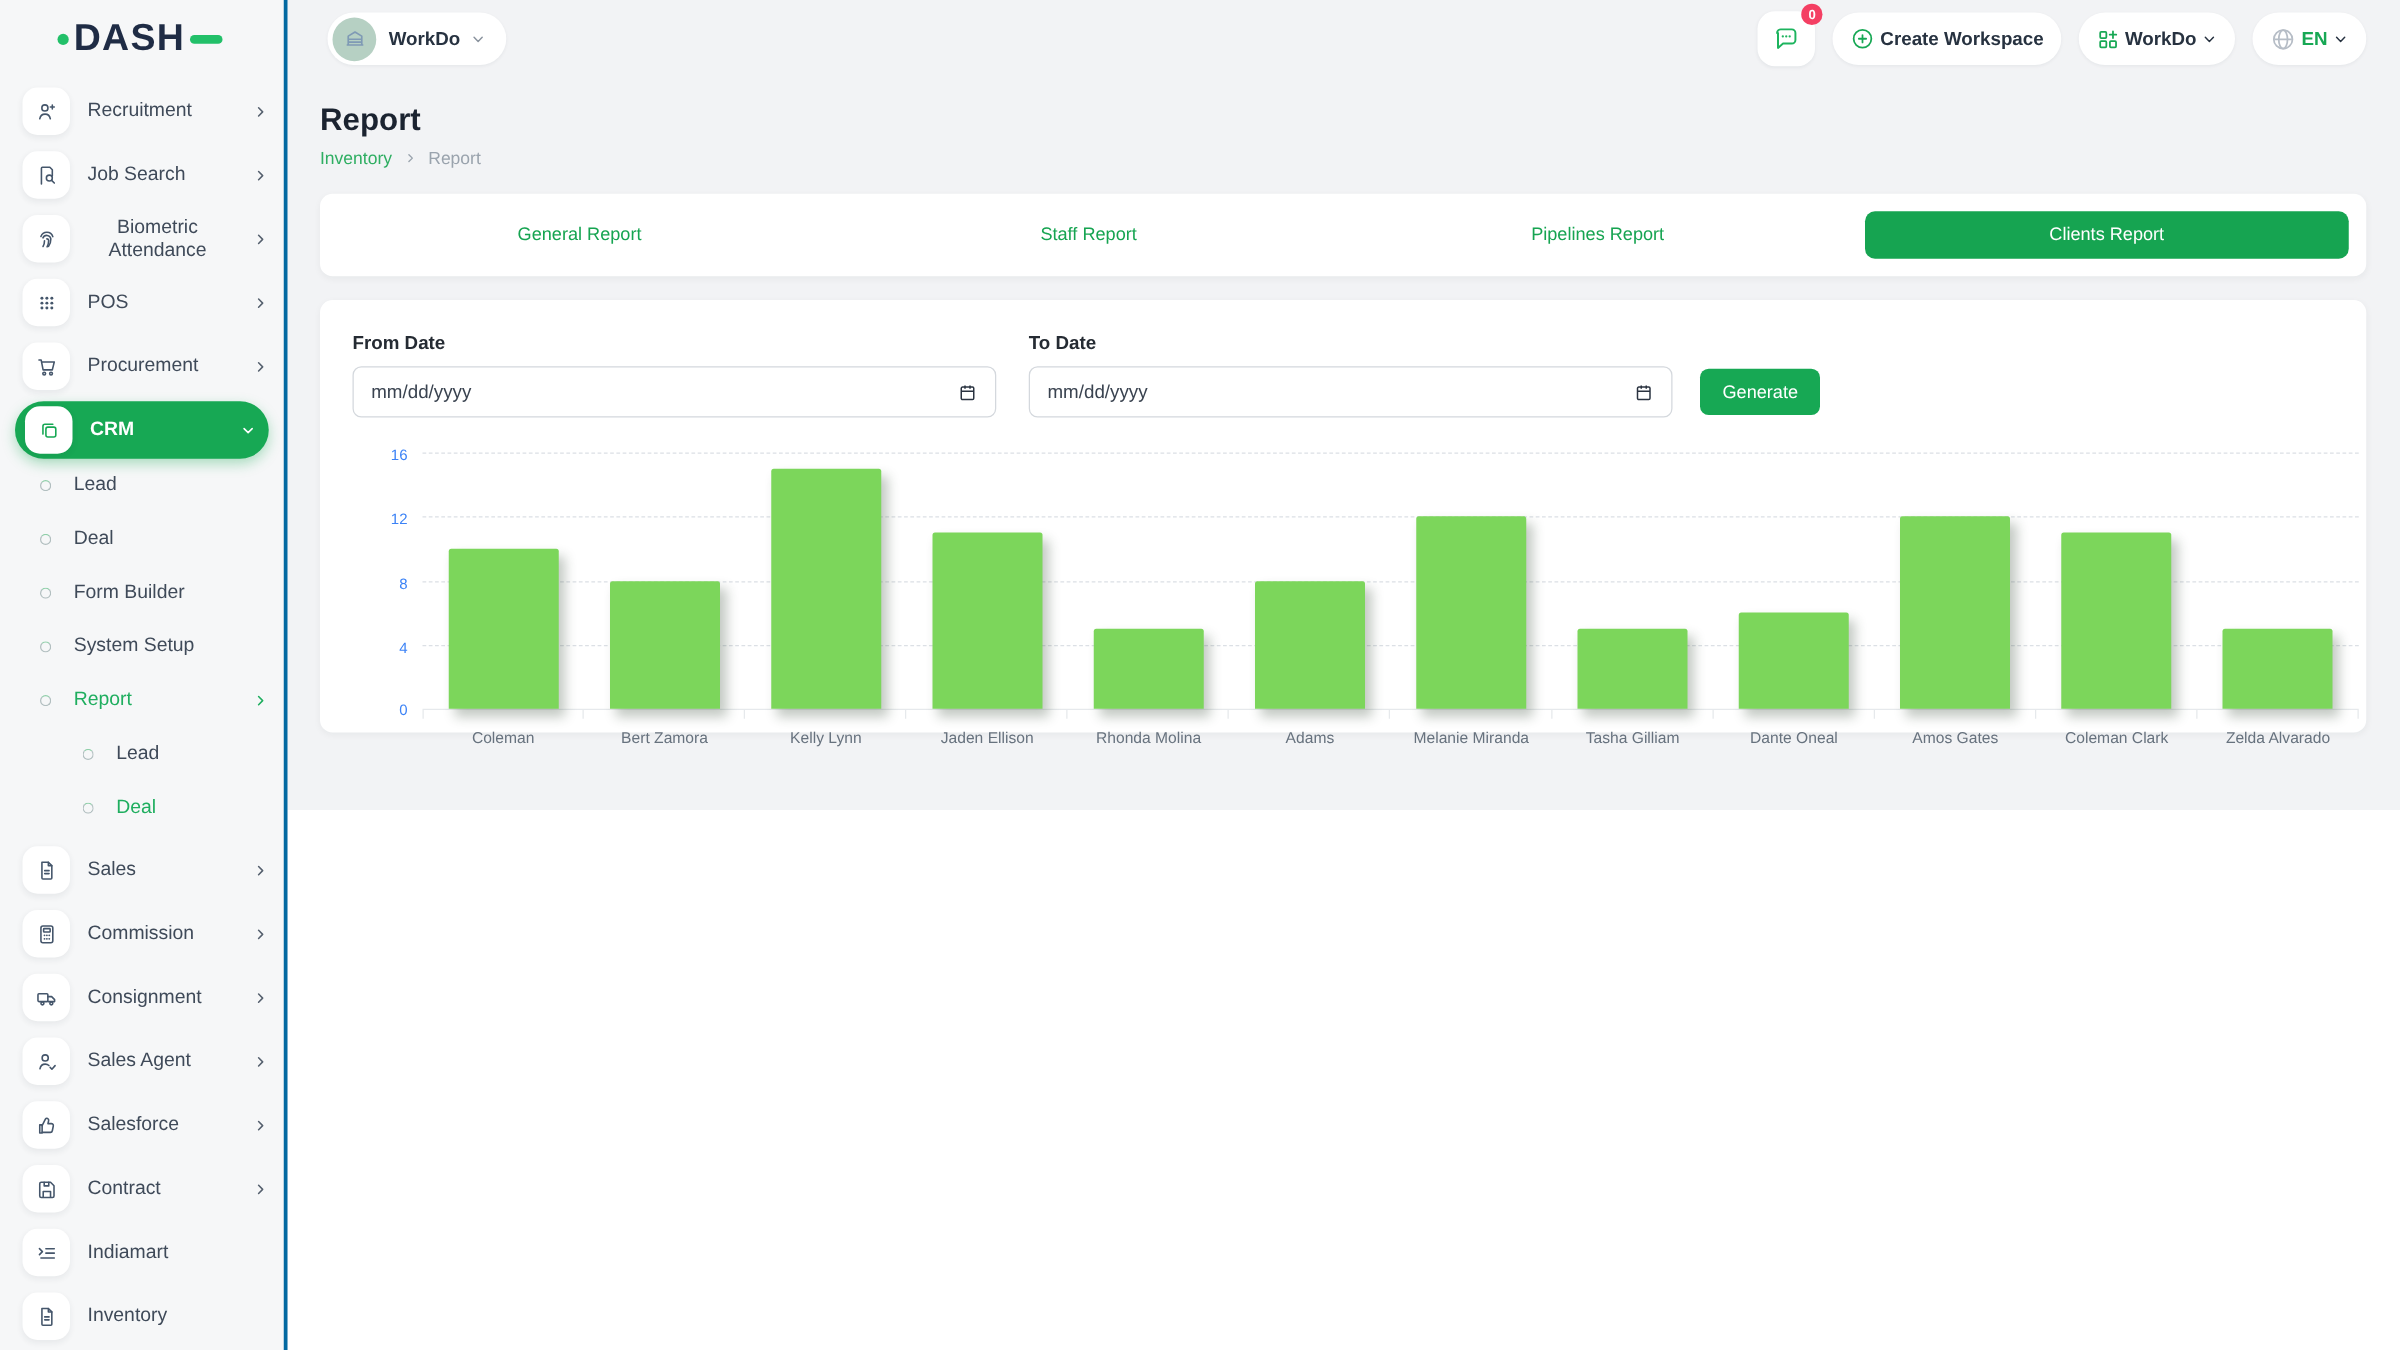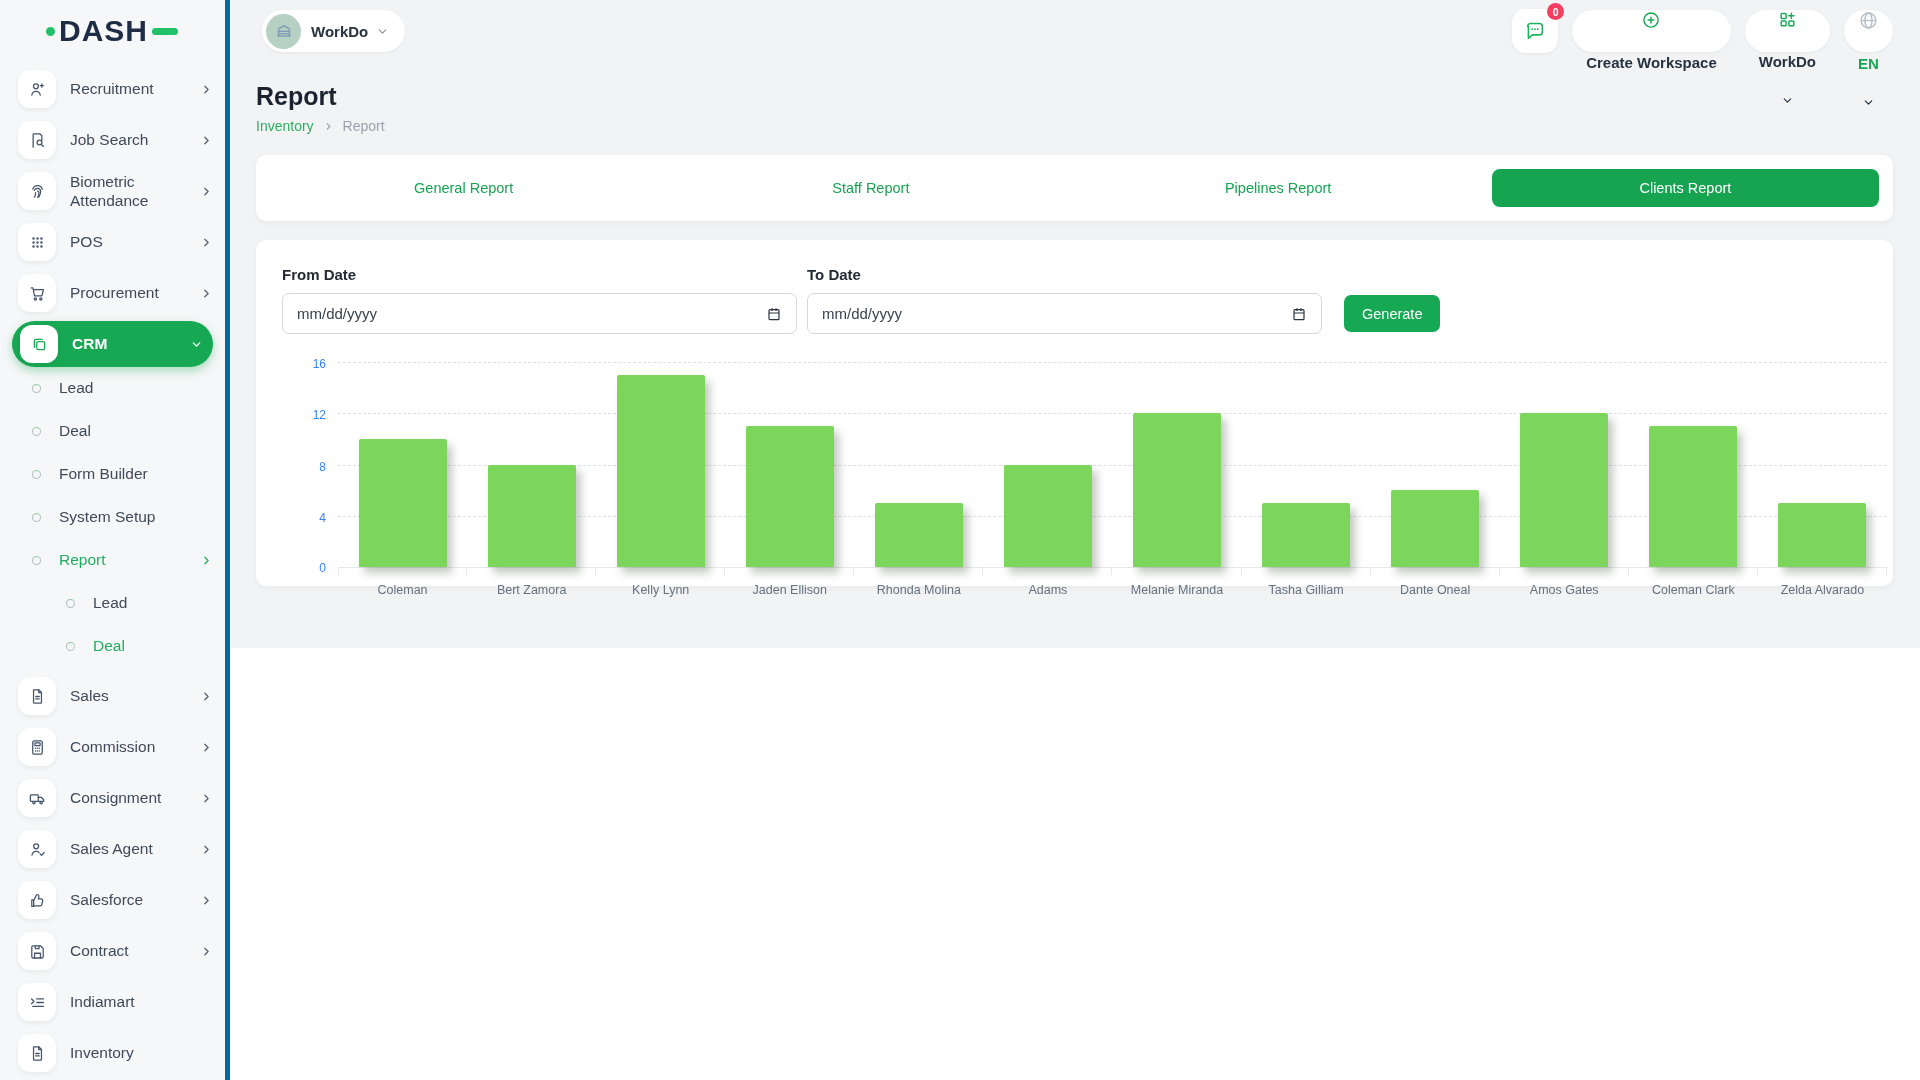--- a/index.html
+++ b/index.html
@@ -3,21 +3,21 @@
 <meta charset="utf-8">
 <style>
   * { margin:0; padding:0; box-sizing:border-box; }
   html,body { width:1920px; height:1080px; overflow:hidden;
     font-family:"Liberation Sans", sans-serif; background:#ffffff; color:#273240; }
   .root { position:relative; width:1920px; height:1080px; }
   .gray-band { position:absolute; left:0; top:0; right:0; height:648px; background:#f2f3f5; }
 
   
   .sidebar { position:absolute; left:0; top:0; width:230px; height:1080px;
-    background:#f6f7f8; border-right:5px solid #0369a1; overflow:hidden; z-index:5; }
+    background:#f6f7f8; border-right:3px solid #0369a1; overflow:hidden; z-index:5;text-align:center; }
   .logo { height:62px; display:flex; align-items:center; padding-left:46px; }
   .logo-text { font-size:30px; font-weight:800; letter-spacing:1px; color:#1f2c45; }
   .logo-bar { width:26px; height:7px; border-radius:4px; background:#22c069; margin-left:4px; }
   .logo-dot { width:9px; height:9px; border-radius:50%; background:#22c069; margin-right:4px; }
   .nav { padding:4px 12px 0 18px; }
   .nav-item { display:flex; align-items:center; min-height:46px; margin-bottom:5px;
     cursor:pointer; position:relative; }
   .icon-tile { width:38px; height:38px; border-radius:12px; background:#ffffff;
     box-shadow:0 2px 5px rgba(30,40,60,.07); display:flex; align-items:center;
     justify-content:center; flex:none; color:#45566b; }
@@ -48,21 +48,21 @@
     display:flex; align-items:center; justify-content:center; color:#7f9ab5; }
   .chip-label { font-size:15px; font-weight:600; color:#273240; margin:0 8px 0 10px; }
   .chev { color:#8a939e; display:flex; }
   .topbar-right { margin-left:auto; display:flex; align-items:center; gap:14px; }
   .msg-btn { width:46px; height:44px; border-radius:14px; background:#ffffff;
     box-shadow:0 1px 3px rgba(25,32,45,.06); display:flex; align-items:center;
     justify-content:center; position:relative; cursor:pointer; color:#1db45e; }
   .badge { position:absolute; top:-6px; right:-6px; min-width:17px; height:17px;
     border-radius:9px; background:#f43f63; color:#fff; font-size:10.5px; font-weight:700;
     display:flex; align-items:center; justify-content:center; padding:0 4px; }
-  .pill-btn { gap:24px;flex-direction:column; }
+  .pill-btn { gap:4px; }
   .pill-btn .green-ic { color:#17a854; display:flex; }
   .pill-btn span { font-size:15px; font-weight:600; color:#273240; }
   .lang-chip .globe { color:#b6bdc6; display:flex; }
   .lang-chip .lang { color:#17a854; font-weight:700; }
 
   .page-head { padding:20px 0 0 26px; }
   .page-title { font-size:25px; font-weight:700; color:#1b2330; }
   .breadcrumb { display:flex; align-items:center; gap:9px; margin-top:7px; font-size:14px; }
   .breadcrumb .home { color:#2fae62; cursor:pointer; }
   .breadcrumb .sep { color:#9aa3ad; display:flex; }
@@ -79,21 +79,21 @@
   .report-card { margin-top:19px; height:346px; padding:26px 32px 0 26px; }
   .filters { display:flex; align-items:flex-end; }
   .field { display:flex; flex-direction:column; }
   .field label { font-size:15px; font-weight:600; color:#252b33; margin-bottom:10px; }
   .date-input { width:515px; height:41px; border:1px solid #d4d8dd; border-radius:7px;
     background:#fff; display:flex; align-items:center; padding:0 14px; }
   .date-input input { border:none; outline:none; flex:1; font-size:15px; color:#333c49;
     font-family:"Liberation Sans", sans-serif; background:transparent; }
   .date-input input::placeholder { color:#3a4350; opacity:1; }
   .cal-ic { color:#2a3340; display:flex; cursor:pointer; }
-  .to-field { margin-left:10px; }
+  .to-field { margin-left:26px; }
   .gen-btn { margin-left:22px; height:37px; padding:0 18px; background:#17a854;
     color:#fff; font-size:14.5px; font-weight:500; border:none; border-radius:7px;
     cursor:pointer; font-family:"Liberation Sans", sans-serif; margin-bottom:2px; }
 
   
   .chart { position:relative; margin-top:28px; margin-left:56px; width:1549px; height:205px; }
   .gridline { position:absolute; left:0; right:0; border-top:1px dashed #dcе0e5;
     border-top:1px dashed #dce0e5; }
   .ylab { position:absolute; right:100%; margin-right:12px; transform:translateY(-6px);
     font-size:12px; color:#3b82f6; }

